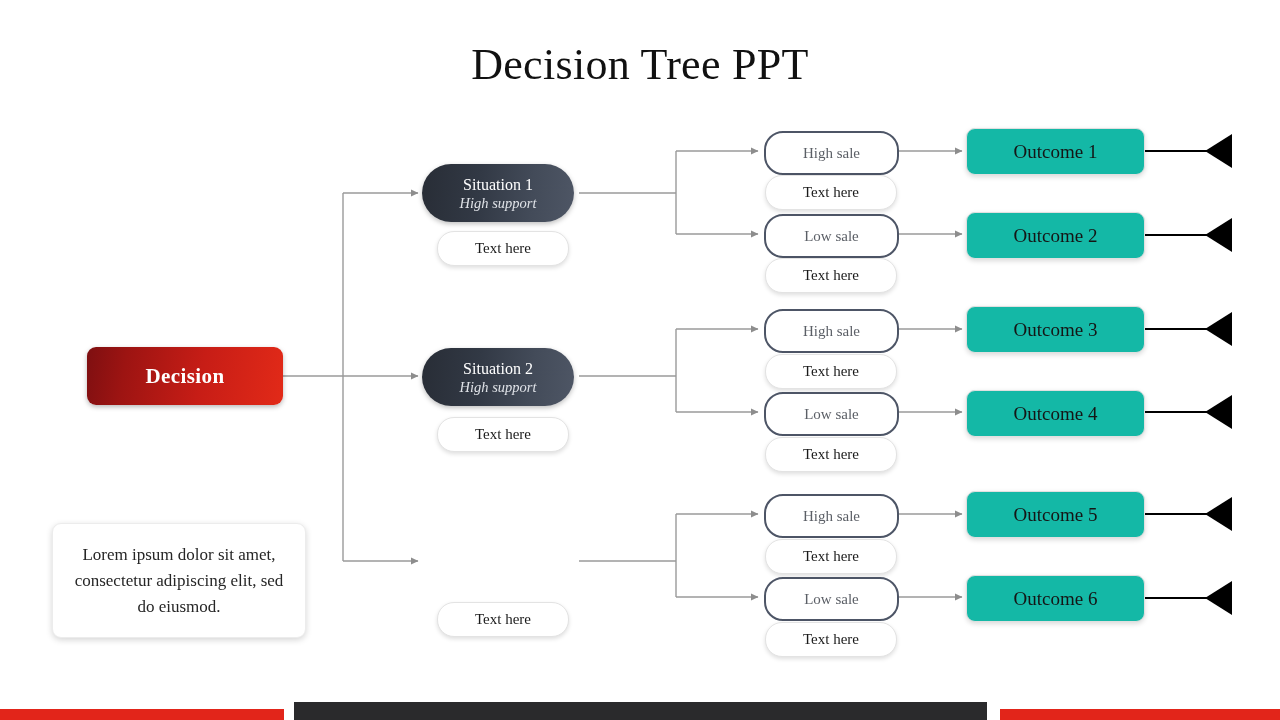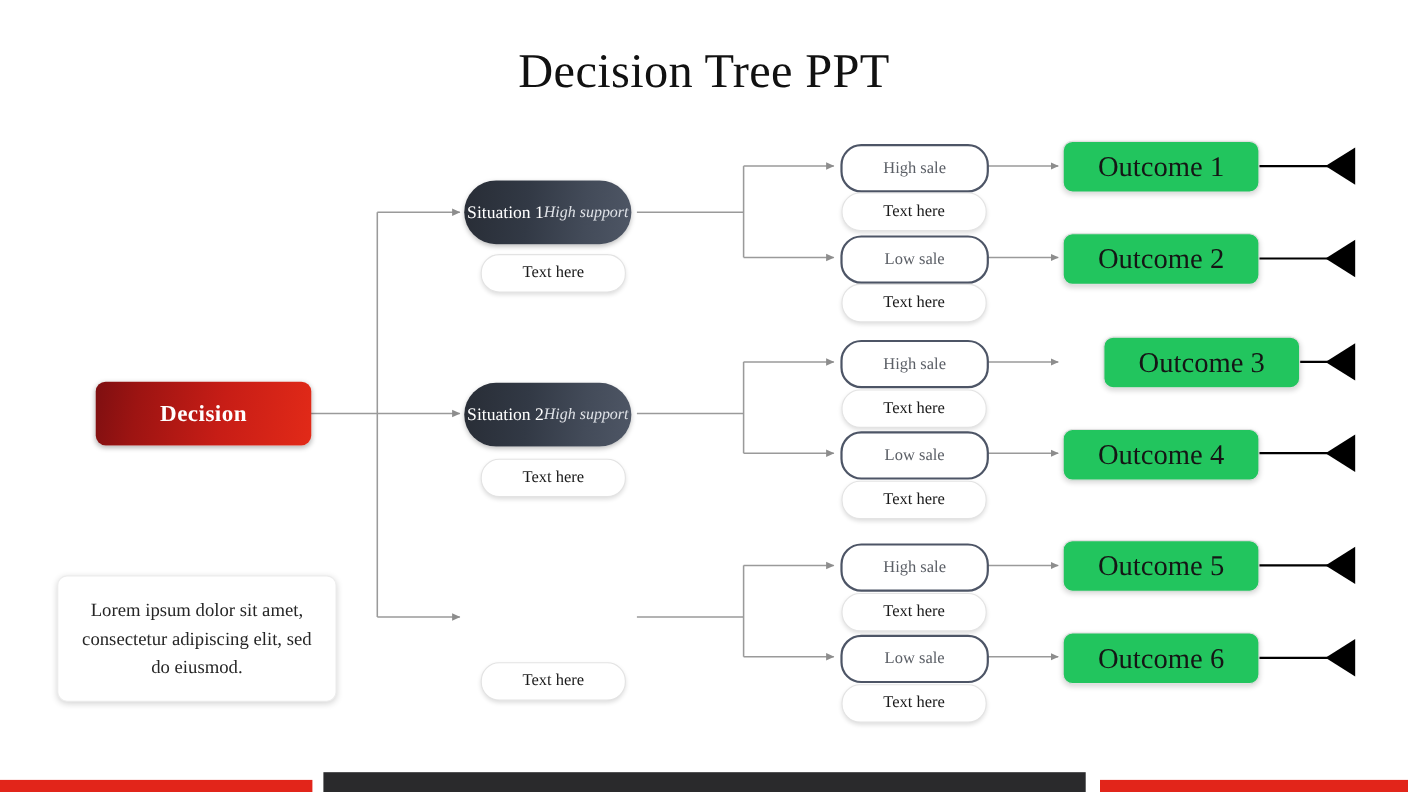--- a/index.html
+++ b/index.html
@@ -68,21 +68,21 @@
 
   
   .situation-node {
     position: absolute;
     width: 152px;
     height: 58px;
     border-radius: 29px;
     background: linear-gradient(95deg, #282d36 0%, #323945 38%, #434b59 72%, #4e5665 100%);
     box-shadow: 0 2px 5px rgba(0,0,0,0.25);
     display: flex;
-    flex-direction: row;
+    flex-direction: column;
     align-items: center;
     justify-content: center;
     color: #ffffff;
   }
   .situation-node .s-title {
     font-size: 16px;
     line-height: 19px;
     color: #ffffff;
   }
   .situation-node .s-sub {
@@ -122,27 +122,27 @@
     font-size: 15px;
     color: #5b5f66;
   }
 
   
   .outcome-box {
     position: absolute;
     width: 177px;
     height: 45px;
     border-radius: 9px;
-    background: #22c55e;
+    background: #14b8a6;
     border: 1px solid #e0e0e0;
     box-shadow: 0 2px 5px rgba(0,0,0,0.15);
     display: flex;
     align-items: center;
     justify-content: center;
-    font-size: 26px;
+    font-size: 19px;
     color: #151515;
   }
 
   
   .callout {
     position: absolute;
     left: 52px;
     top: 494px;
     width: 254px;
     height: 144px;
@@ -295,21 +295,21 @@
   <div class="pill" style="left:765px; top:437px;">Text here</div>
 
   <div class="sale-box" style="left:764px; top:494px;">High sale</div>
   <div class="pill" style="left:765px; top:539px;">Text here</div>
 
   <div class="sale-box" style="left:764px; top:577px;">Low sale</div>
   <div class="pill" style="left:765px; top:622px;">Text here</div>
 
   <div class="outcome-box" style="left:966px; top:128px;">Outcome 1</div>
   <div class="outcome-box" style="left:966px; top:212px;">Outcome 2</div>
-  <div class="outcome-box" style="left:966px; top:306px;margin-left:37px;">Outcome 3</div>
+  <div class="outcome-box" style="left:966px; top:306px;">Outcome 3</div>
   <div class="outcome-box" style="left:966px; top:390px;">Outcome 4</div>
   <div class="outcome-box" style="left:966px; top:491px;">Outcome 5</div>
   <div class="outcome-box" style="left:966px; top:575px;">Outcome 6</div>
 
   <div class="callout">
     <div class="callout-body">Lorem ipsum dolor sit amet, consectetur adipiscing elit, sed do eiusmod.</div>
   </div>
 
   <div class="bar bar-left" style="background:#e2251a;"></div>
   <div class="bar bar-mid" style="background:#2a2a2c;"></div>

